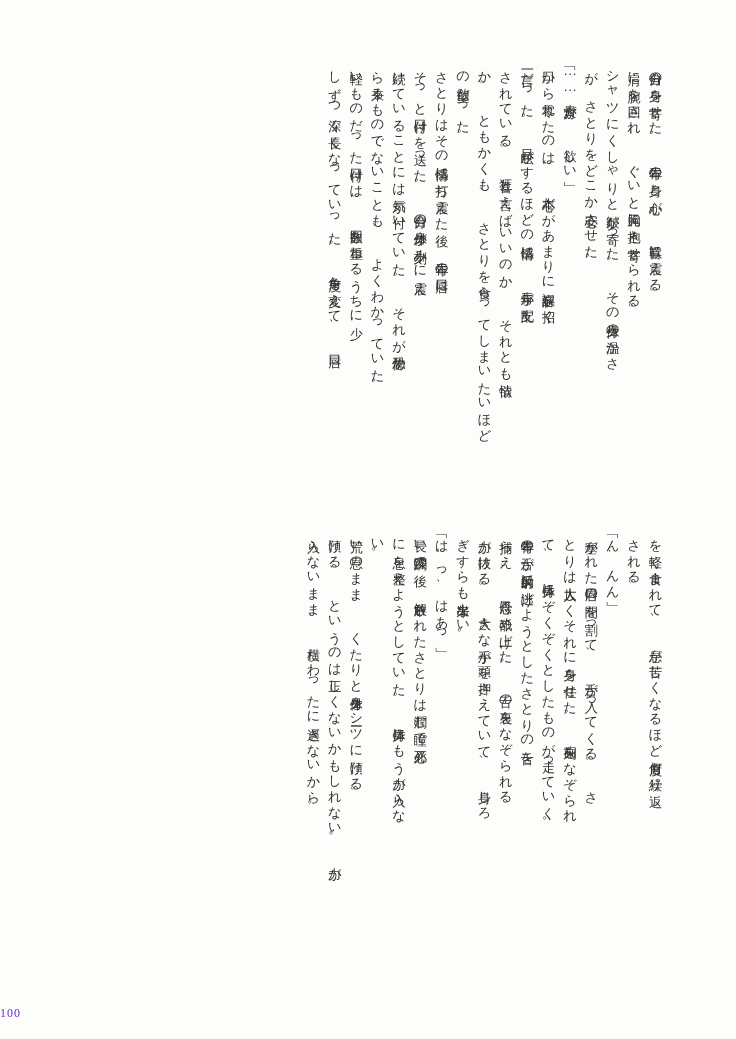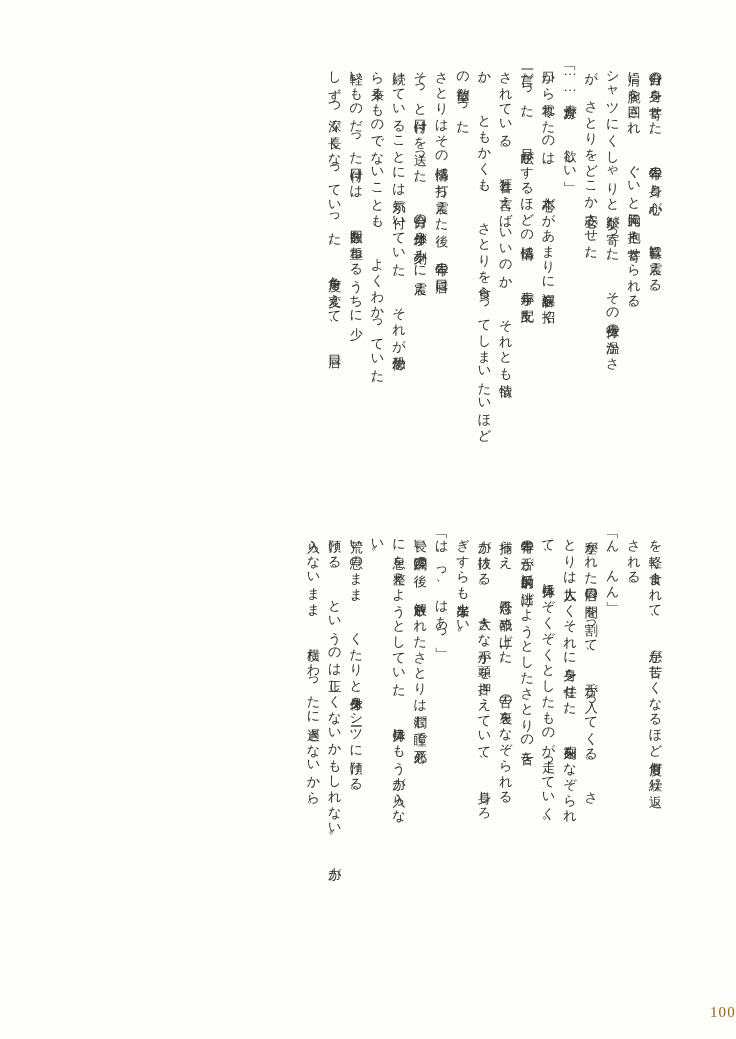--- a/index.html
+++ b/index.html
@@ -44,24 +44,24 @@
     width: 600px;
   }
   .col {
     display: block;
   }
   .page-number {
     position: absolute;
     bottom: 18px;
     left: 0;
     width: 100%;
-    text-align: right;
-    font-size: 15px;
+    text-align: left;
+    font-size: 12px;
     letter-spacing: 0.08em;
-    color: #a16207;
+    color: #6d28d9;
     font-family: "Liberation Serif", "DejaVu Serif", serif;
   }
 </style>
 </head>
 <body>
 
 <div id="page">
 
   <div id="block-top" class="text-block">
       <div class="col">自分の身を寄せた。　青年の身と心が、　歓喜に震える。</div>

